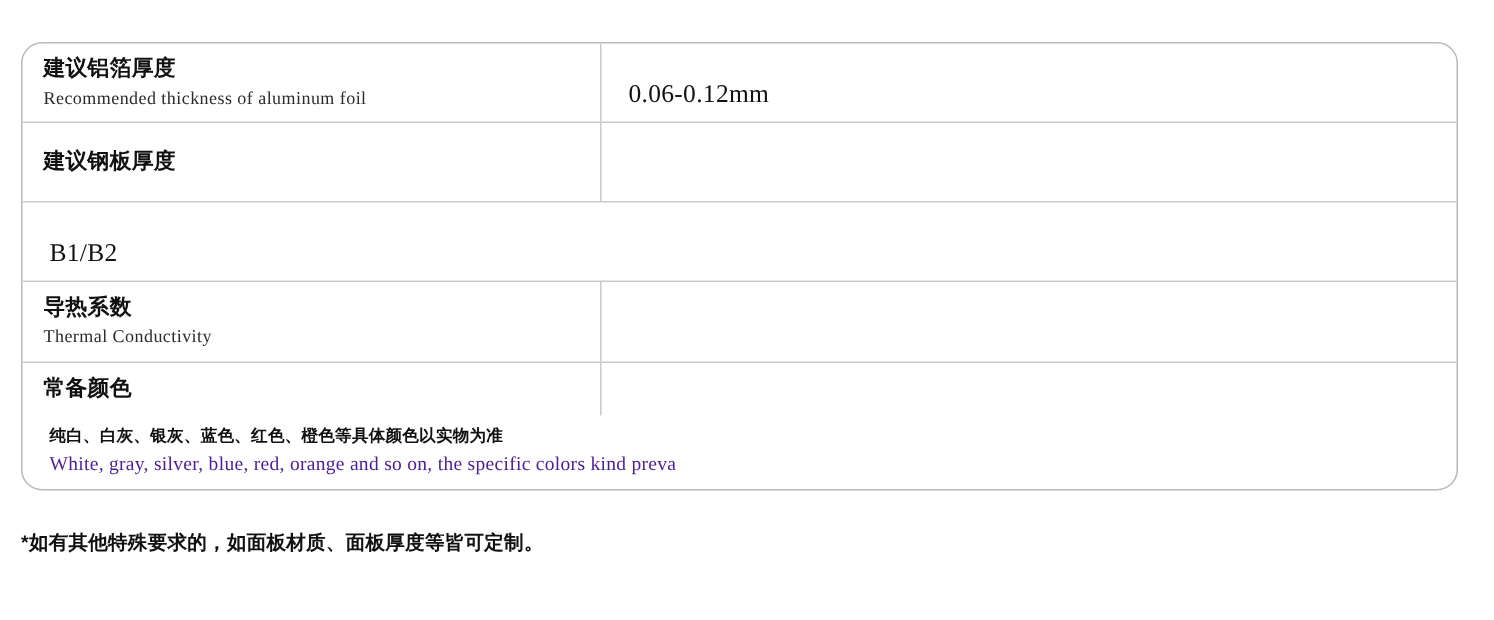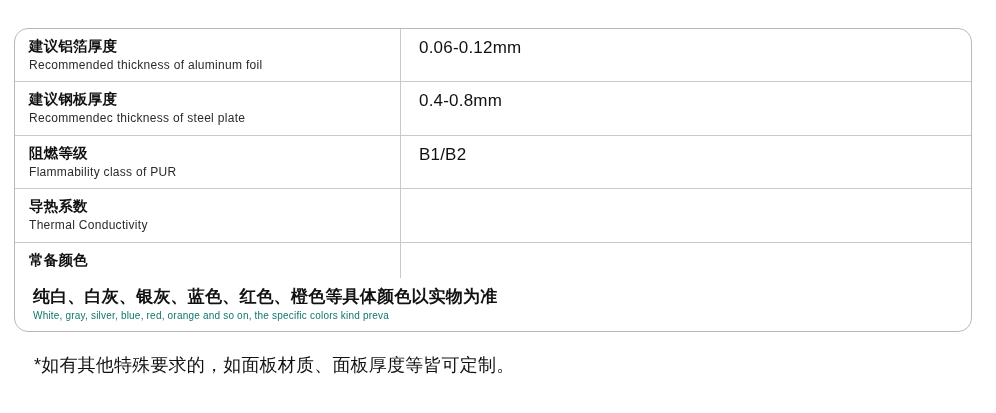--- a/index.html
+++ b/index.html
@@ -19,20 +19,21 @@
   .spec-table {
     position: absolute;
     left: 14px;
     top: 28px;
     width: 958px;
     border: 1px solid #b9b9b9;
     border-radius: 14px;
     box-sizing: border-box;
     overflow: hidden;
     background: #fff;
+    font-family: Liberation Serif, serif;
   }
 
   .row {
     display: flex;
     align-items: stretch;
     border-bottom: 1px solid #c9c9c9;
     min-height: 52px;
   }
   .row:last-child {
     border-bottom: none;
@@ -47,21 +48,21 @@
     display: flex;
     flex-direction: column;
     justify-content: center;
   }
   .cell-value {
     flex: 1;
     box-sizing: border-box;
     padding: 7px 0 7px 18px;
     display: flex;
     flex-direction: column;
-    justify-content: flex-start;
+    justify-content: flex-end;
   }
 
   .cn {
     font-size: 14.5px;
     font-weight: bold;
     line-height: 1.45;
     color: #111;
     letter-spacing: 0.2px;
   }
   .en {
@@ -71,46 +72,45 @@
     letter-spacing: 0.3px;
   }
 
   .val-main {
     font-size: 17px;
     color: #111;
     line-height: 1.4;
     letter-spacing: 0.2px;
   }
   .val-cn {
-    font-size: 17px;
+    font-size: 11px;
     font-weight: bold;
     color: #111;
     line-height: 1.45;
     letter-spacing: 0.2px;
   }
   .val-en {
-    font-size: 10px;
-    color: #0f766e;
+    font-size: 13px;
+    color: #4c1d95;
     line-height: 1.45;
     letter-spacing: 0.2px;
   }
 
   .notes {
     position: absolute;
     left: 14px;
     top: 352px;
     width: 958px;
   }
   .note-cn {
-    font-size: 18px;
-    font-weight: normal;
+    font-size: 13px;
+    font-weight: bold;
     color: #111;
     line-height: 1.55;
     letter-spacing: 0.2px;
-    margin-left: 20px;
   }
   .note-en {
     font-size: 13px;
     color: #2a2a2a;
     line-height: 1.55;
     letter-spacing: 0.2px;
   }
 </style>
 </head>
 <body>
@@ -123,32 +123,24 @@
       <div class="en">Recommended thickness of aluminum foil</div>
     </div>
     <div class="cell-value">
       <div class="val-main">0.06-0.12mm</div>
     </div>
   </div>
 
   <div class="row">
     <div class="cell-label">
       <div class="cn">建议钢板厚度</div>
-      <div class="en">Recommendec thickness of steel plate</div>
-    </div>
-    <div class="cell-value">
-      <div class="val-main">0.4-0.8mm</div>
     </div>
   </div>
 
   <div class="row">
-    <div class="cell-label">
-      <div class="cn">阻燃等级</div>
-      <div class="en">Flammability class of PUR</div>
-    </div>
     <div class="cell-value">
       <div class="val-main">B1/B2</div>
     </div>
   </div>
 
   <div class="row">
     <div class="cell-label">
       <div class="cn">导热系数</div>
       <div class="en">Thermal Conductivity</div>
     </div>

